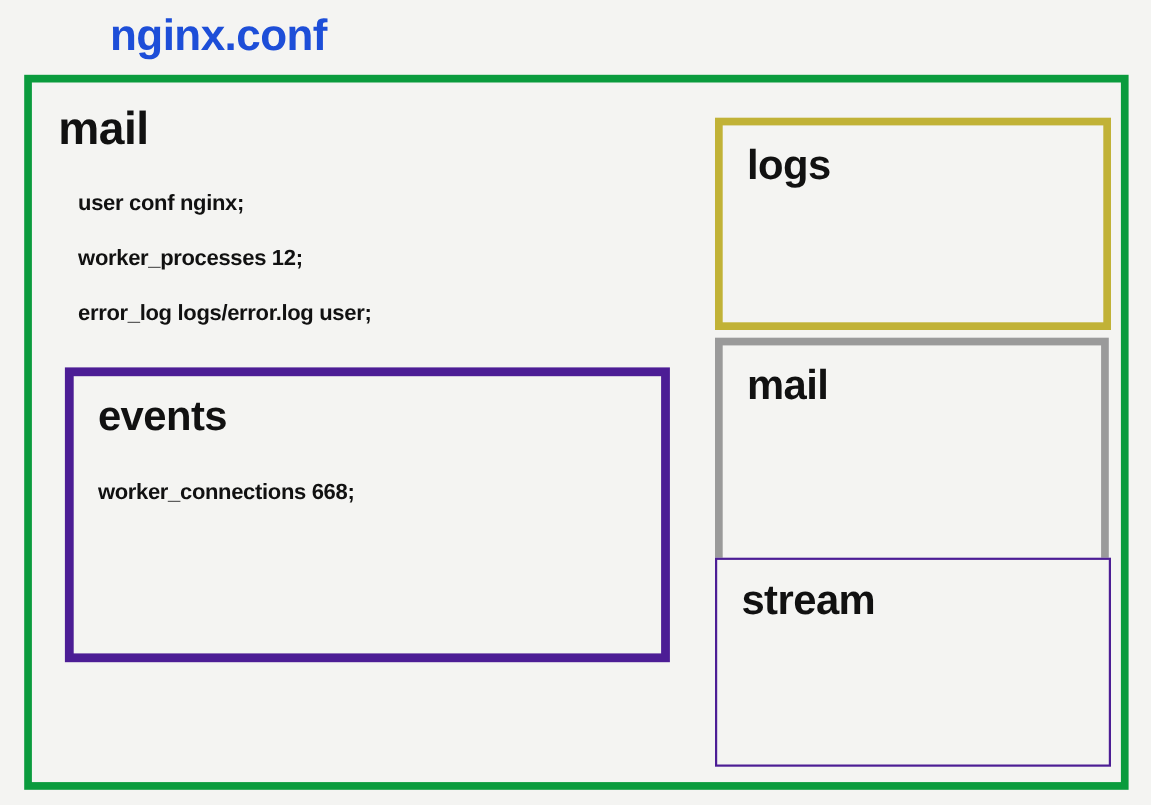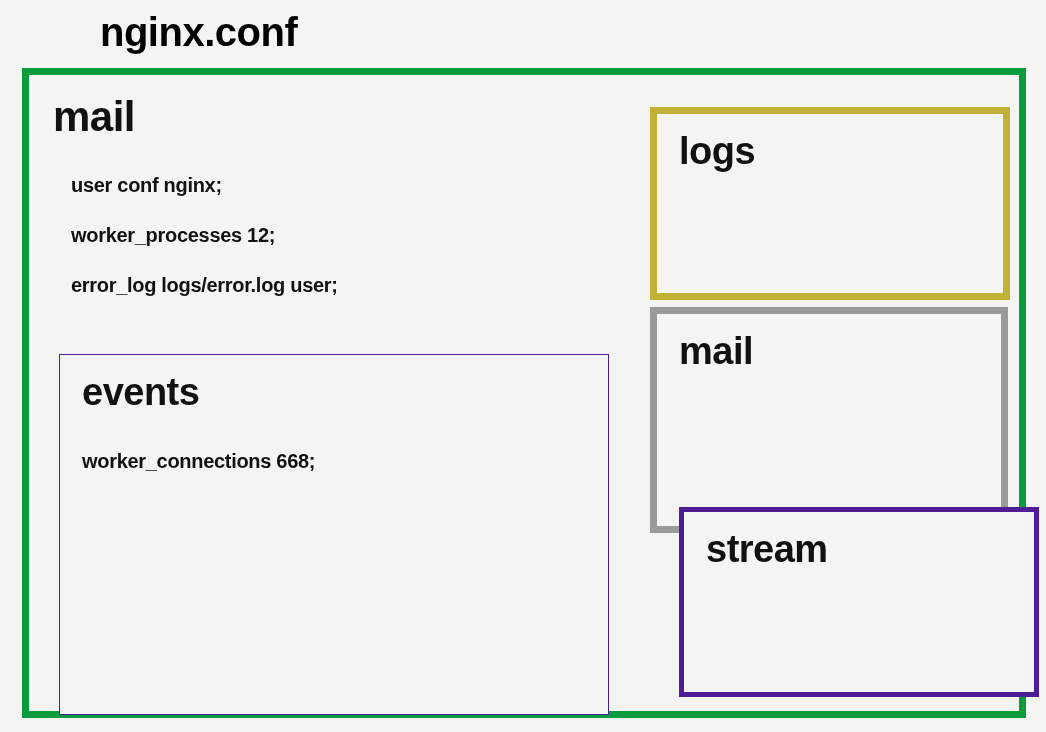--- a/index.html
+++ b/index.html
@@ -10,21 +10,21 @@
     font-family: "Liberation Sans", sans-serif;
     overflow: hidden;
     position: relative;
   }
   .diagram-title {
     position: absolute;
     left: 100px;
     top: 10px;
     font-size: 40px;
     font-weight: 700;
-    color: #000000;
+    color: #1d4ed8;
     letter-spacing: -0.5px;
   }
   .block {
     position: absolute;
     background: #f4f4f2;
   }
   .block-main {
     left: 22px;
     top: 68px;
     width: 1004px;
@@ -53,23 +53,22 @@
     color: #111111;
     letter-spacing: -0.3px;
     line-height: 21px;
     margin-bottom: 29px;
     white-space: nowrap;
   }
   .block-events {
     left: 30px;
     top: 259px;
     width: 550px;
-    height: 361px;
-    border: 1px solid #4c1d95;
-    margin-top: 20px;
+    height: 268px;
+    border: 8px solid #4c1d95;
   }
   .label-sub {
     position: absolute;
     left: 22px;
     top: 16px;
     font-size: 38px;
   }
   .directives-events {
     position: absolute;
     left: 22px;
@@ -83,25 +82,25 @@
     border: 7px solid #c1b237;
   }
   .block-mail {
     left: 621px;
     top: 232px;
     width: 358px;
     height: 226px;
     border: 7px solid #9a9a9a;
   }
   .block-stream {
-    left: 650px;
+    left: 621px;
     top: 432px;
     width: 360px;
     height: 190px;
-    border: 5px solid #4c1d95;
+    border: 2px solid #4c1d95;
   }
 </style>
 </head>
 <body>
 
 <div class="diagram-title">nginx.conf</div>
 
 <div class="block block-main">
 
   <div class="block-label label-main">mail</div>

